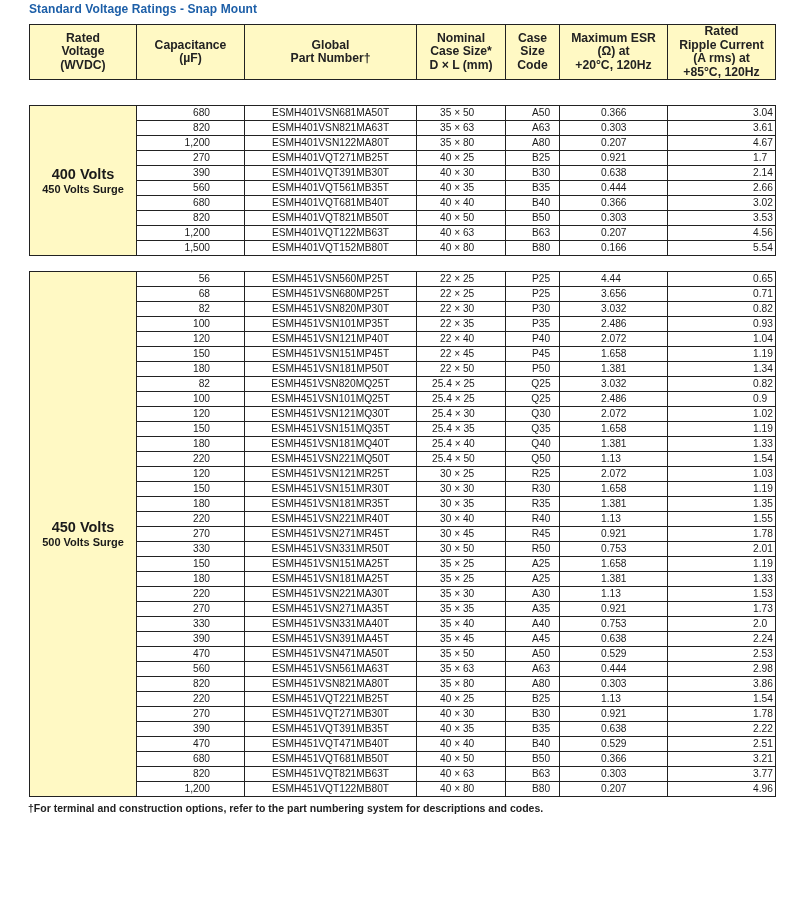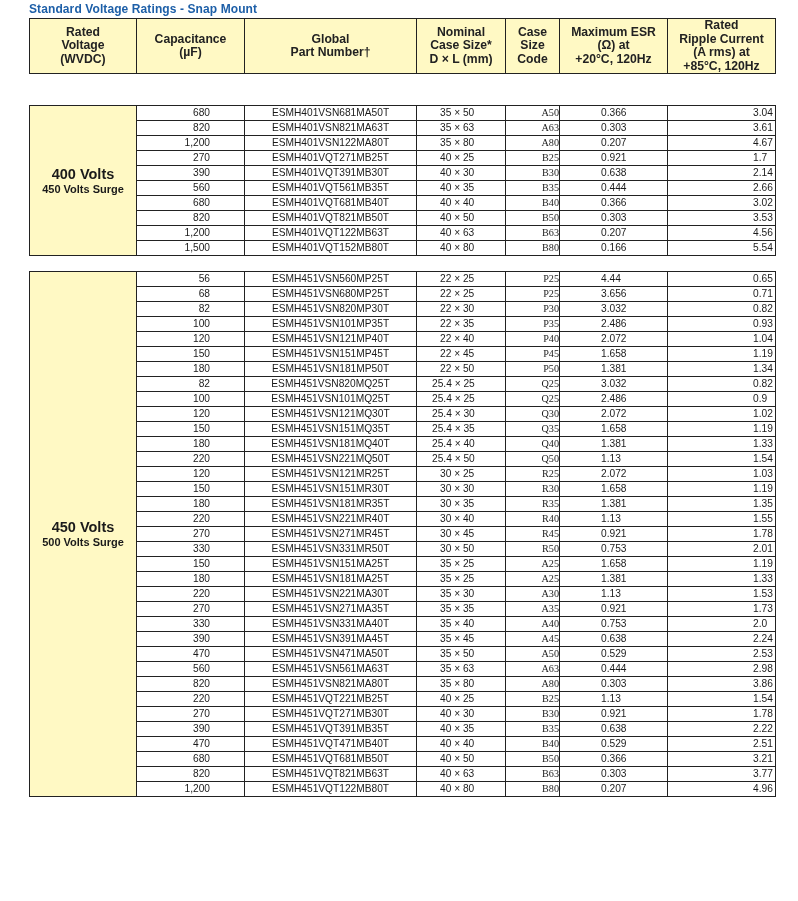--- a/index.html
+++ b/index.html
@@ -1,29 +1,29 @@
 <!DOCTYPE html>
 <html><head>
 <meta charset="utf-8">
 <style>
   html, body { margin: 0; padding: 0; background: #ffffff; }
   body { width: 798px; height: 901px; position: relative; overflow: hidden;
          font-family: "Liberation Sans", sans-serif; color: #1a1a1a; }
   .title { position: absolute; left: 29px; top: 2px; font-size: 12px; font-weight: bold; color: #1d5fa8; letter-spacing: 0.1px; }
   table { border-collapse: collapse; position: absolute; left: 29px; table-layout: fixed; }
-  .hdr { top: 18px; height: 48px; }
+  .hdr { top: 24px; height: 48px; }
   .hdr th { background: #fff9c4; border: 1.5px solid #222; font-weight: bold; font-size: 12.2px; line-height: 13.5px; text-align: center; vertical-align: middle; padding: 0 2px; color: #222; }
   .hdr th:first-child { border-left: 1.5px solid #222; }
   .grp td { height: 14px; font-size: 10.2px; line-height: 14px; padding: 0; border-top: 1px solid #222; border-bottom: 1px solid #222; border-left: 1px solid #222; border-right: 1px solid #222; text-align: center; white-space: nowrap; }
   .grp td.cap { text-align: right; padding-right: 34px; }
   .grp td.size { text-align: left; padding-left: 23px; }
   .grp td.size.wide { padding-left: 15px; }
   .grp td.esr { text-align: left; padding-left: 41px; }
   .grp td.rip { text-align: left; padding-left: 85px; }
-  .grp td.code { text-align: right; padding-left: 17px; font-family: Liberation Serif, serif; }
+  .grp td.code { text-align: center; padding-left: 17px; }
   .grp td.volt { background: #fff9c4; border: 1.5px solid #222; vertical-align: middle; text-align: center; padding: 0; }
   .volt .main { display: block; font-size: 14.5px; font-weight: bold; line-height: 16px; }
   .volt .sub { display: block; font-size: 11px; font-weight: bold; line-height: 14px; }
   .grp tr:first-child td { border-top: 1.5px solid #222; }
   .grp tr:last-child td { border-bottom: 1.5px solid #222; }
   .grp td:last-child { border-right: 1.5px solid #222; }
   .notes { position: absolute; left: 28px; top: 801px; font-size: 10.5px; font-weight: bold; line-height: 14px; color: #222; }
 </style>
 </head>
 <body>
@@ -443,13 +443,14 @@
         <td class="part">ESMH451VQT122MB80T</td>
         <td class="size">40 × 80</td>
         <td class="code">B80</td>
         <td class="esr">0.207</td>
         <td class="rip">4.96</td>
       </tr>
     </tbody>
 </table>
 
 <div class="notes">
+  <div>†For terminal and construction options, refer to the part numbering system for descriptions and codes.</div>
 </div>
 
 </body></html>

